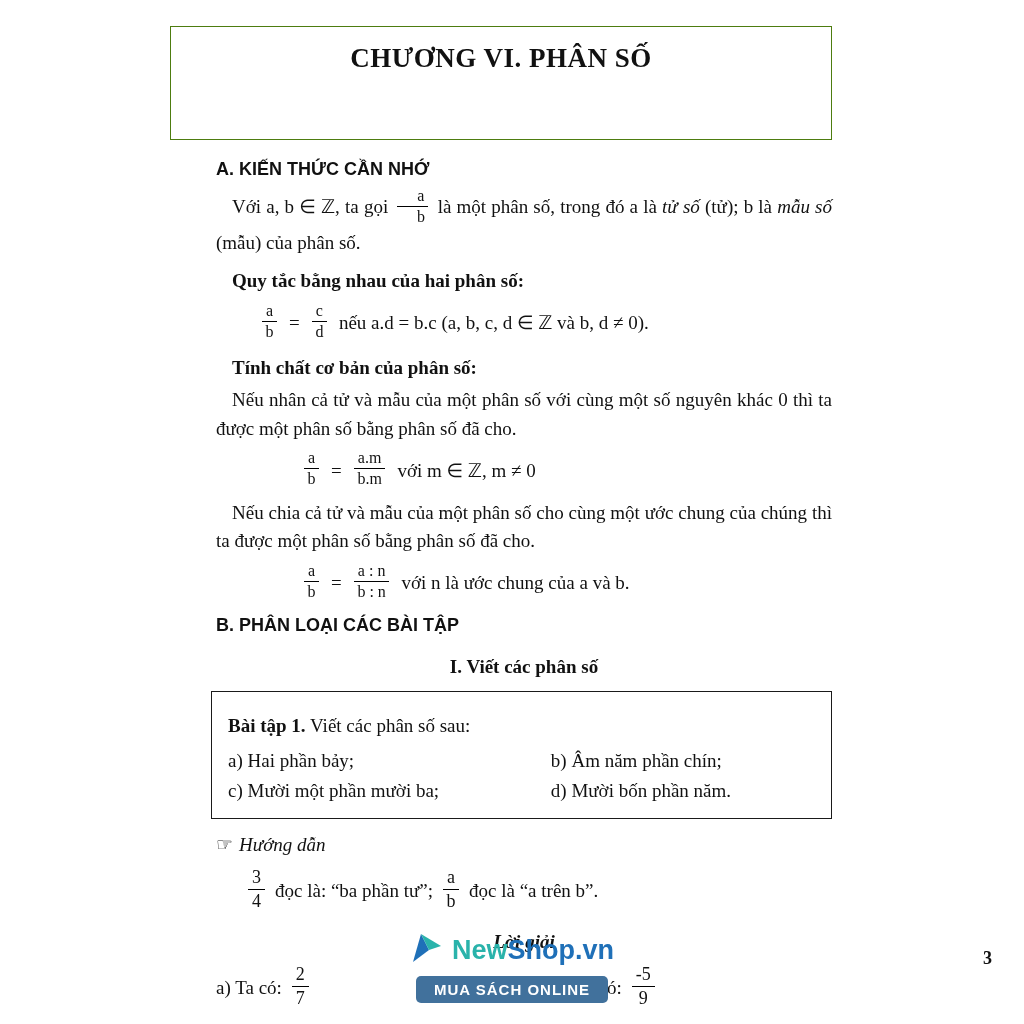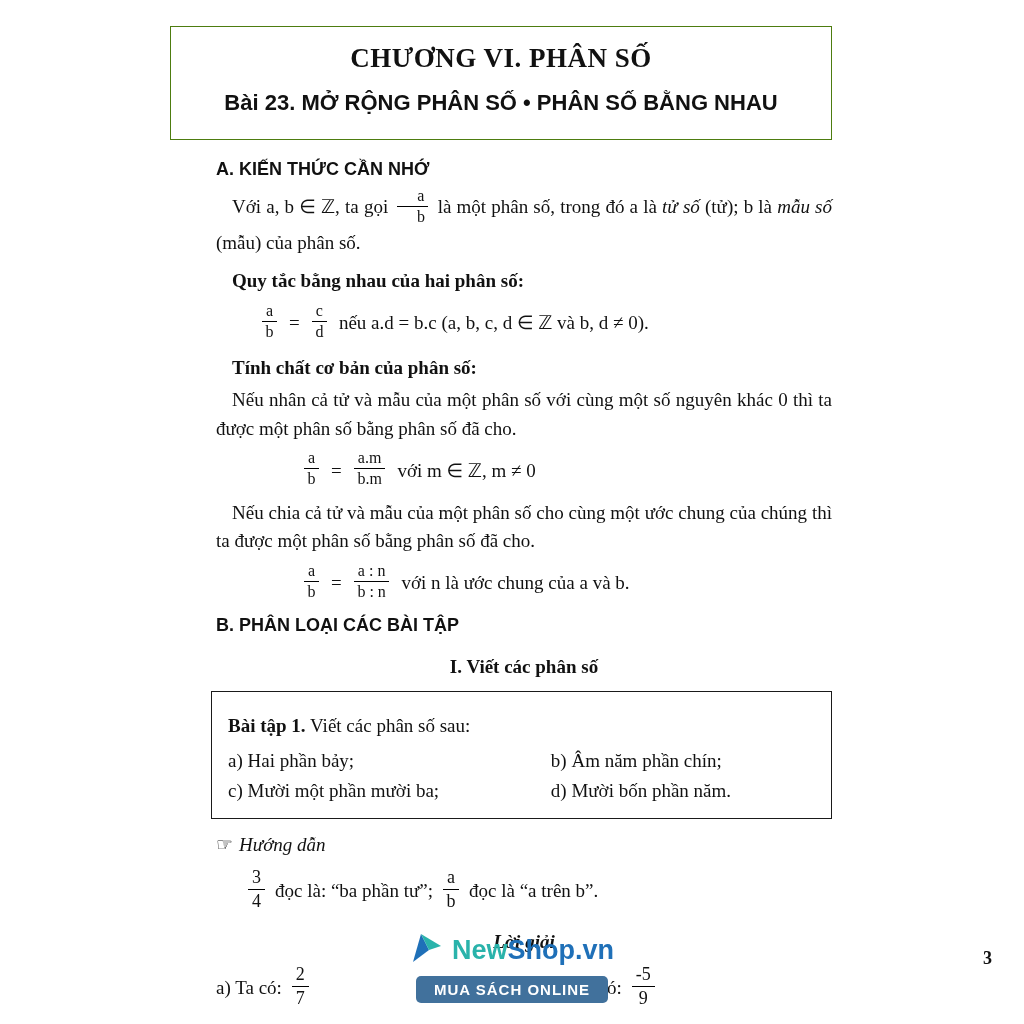--- a/index.html
+++ b/index.html
@@ -102,21 +102,20 @@
     font-size:18px; font-weight:bold;
   }
 </style>
 </head>
 <body>
 
 <div class="page">
 
   <div class="title-box">
     <div class="chapter-title">CHƯƠNG VI. PHÂN SỐ</div>
-    <div class="lesson-title">Bài 23. MỞ RỘNG PHÂN SỐ • PHÂN SỐ BẰNG NHAU</div>
   </div>
 
   <div class="content">
 
     <div class="sec-heading">A. KIẾN THỨC CẦN NHỚ</div>
 
     <p class="para">
       <span>Với a, b ∈ ℤ, ta gọi</span>
       <span class="frac">
         <span class="num">a</span>

